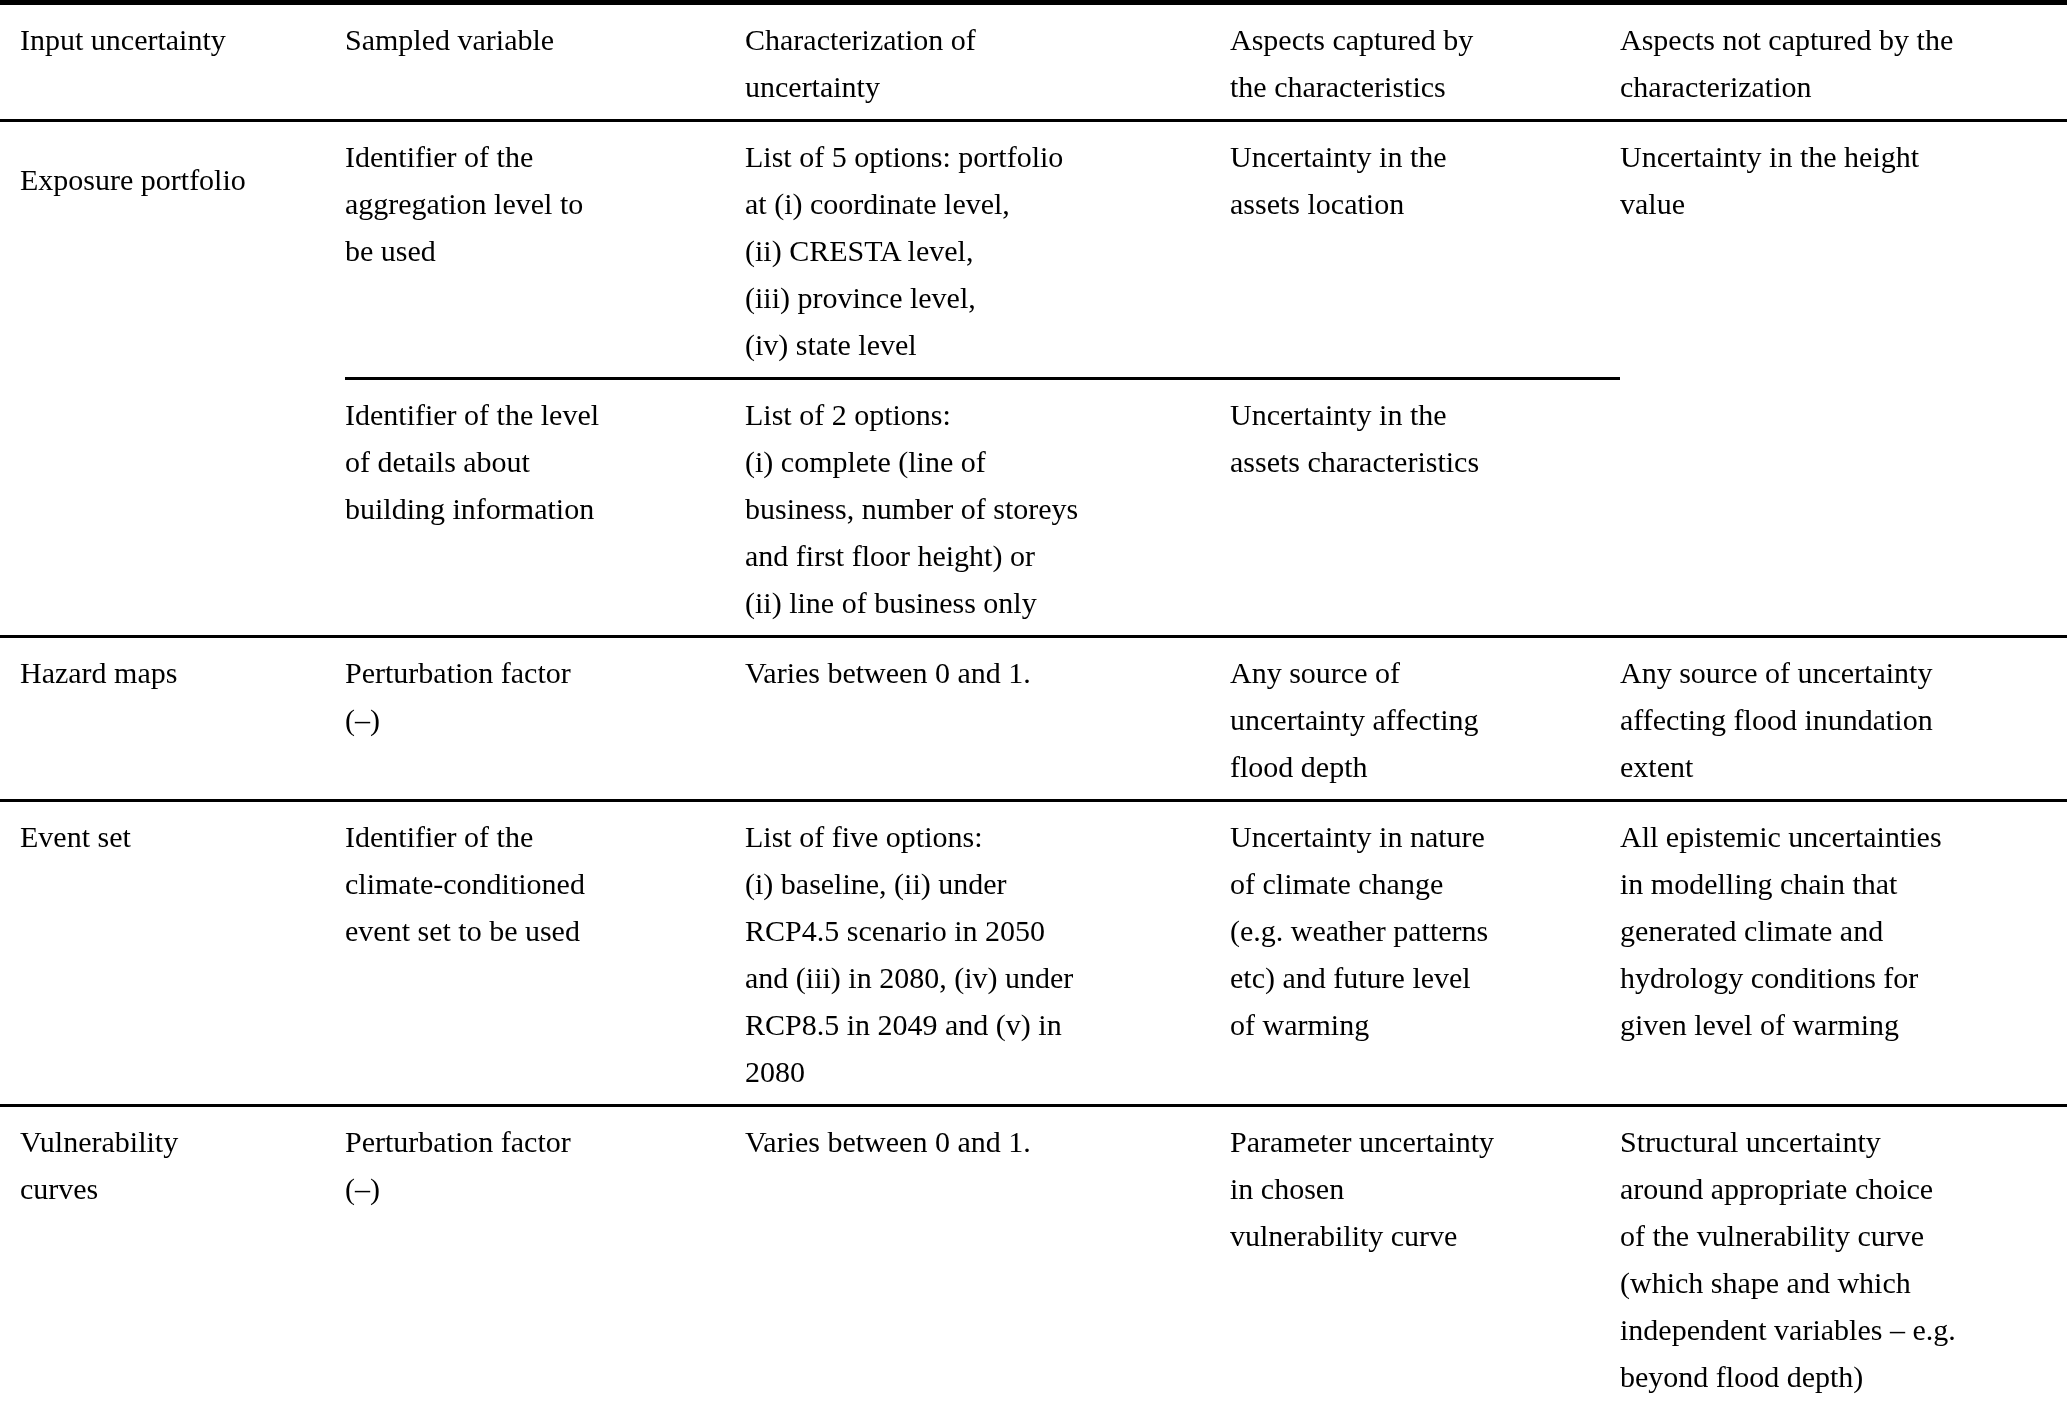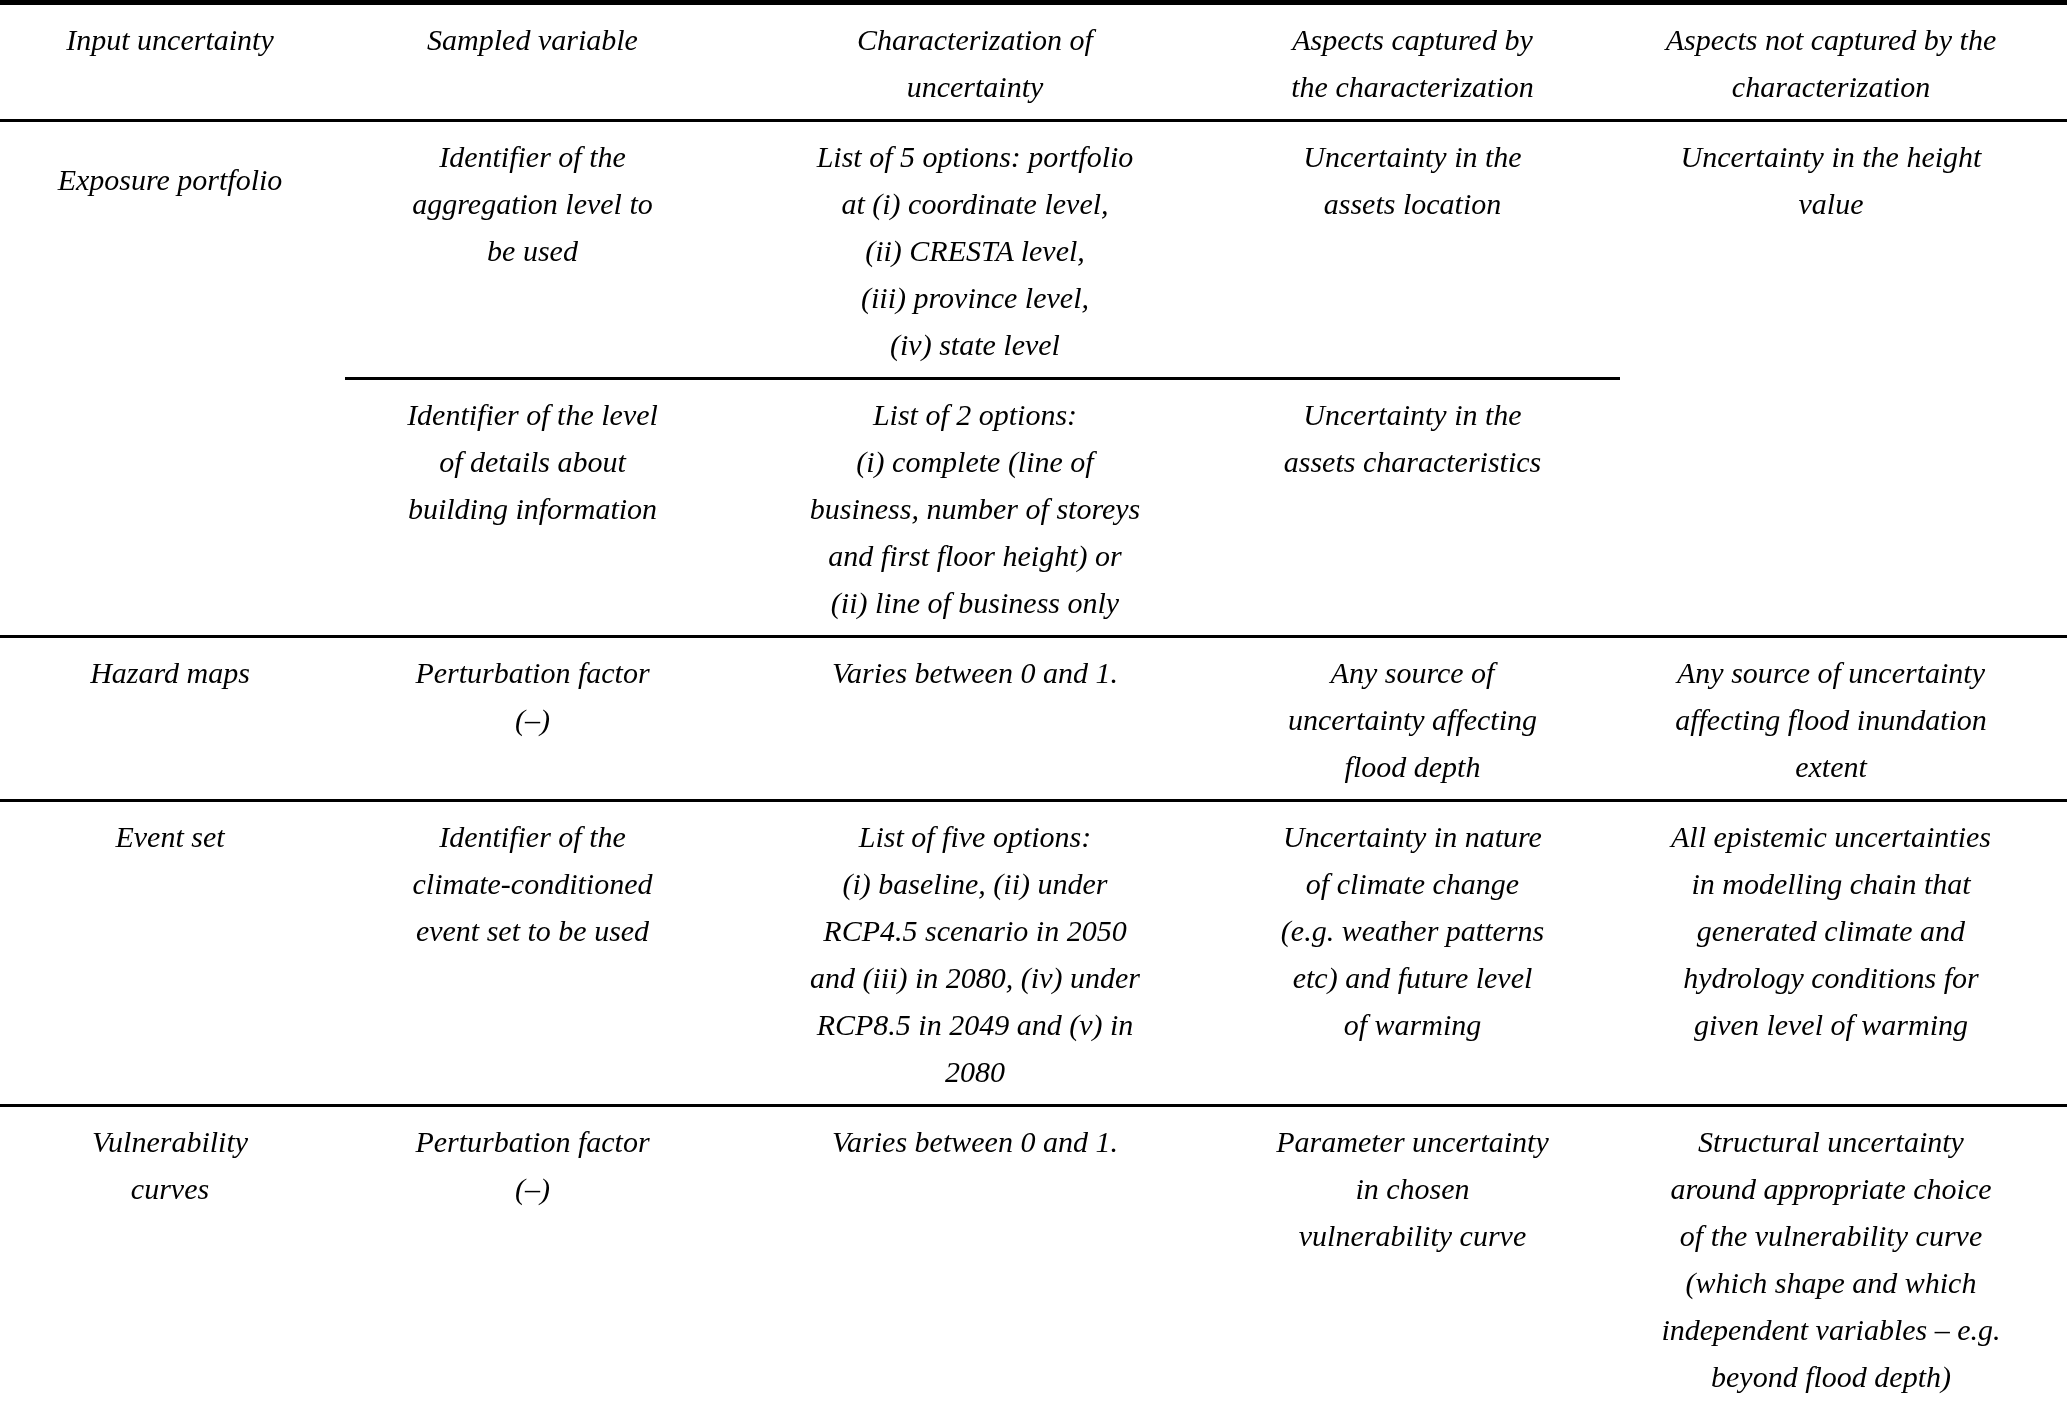--- a/index.html
+++ b/index.html
@@ -22,26 +22,25 @@
     font-family: "Liberation Serif", "DejaVu Serif", serif;
     font-size: 30px;
     line-height: 47px;
     color: #000000;
   }
   thead { border-bottom: 3px solid #000; }
   tbody { border-bottom: 3px solid #000; }
   tbody:last-child { border-bottom: none; }
   th, td {
     vertical-align: top;
-    text-align: center;
+    text-align: left;
     font-weight: normal;
     white-space: pre-line;
     padding: 11px 25px 9px 0;
     overflow: hidden;
-    font-style: italic;
   }
   th.c-input, td.c-input { padding-left: 20px; }
   
   tr.subrow-1 td.mid-rule { border-bottom: 3px solid #000; }
   
   td.offset-down { padding-top: 34px; }
 </style>
 </head>
 <body>
 
@@ -55,21 +54,21 @@
       <col style="width:447px">
     </colgroup>
 
     <thead>
       <tr>
         <th class="c-input">Input uncertainty</th>
         <th>Sampled variable</th>
         <th>Characterization of
 uncertainty</th>
         <th>Aspects captured by
-the characterization</th>
+the characteristics</th>
         <th>Aspects not captured by the
 characterization</th>
       </tr>
     </thead>
 
     <tbody>
       <tr class="subrow-1">
         <td class="c-input offset-down" rowspan="2">Exposure portfolio</td>
         <td class="mid-rule">Identifier of the
 aggregation level to

